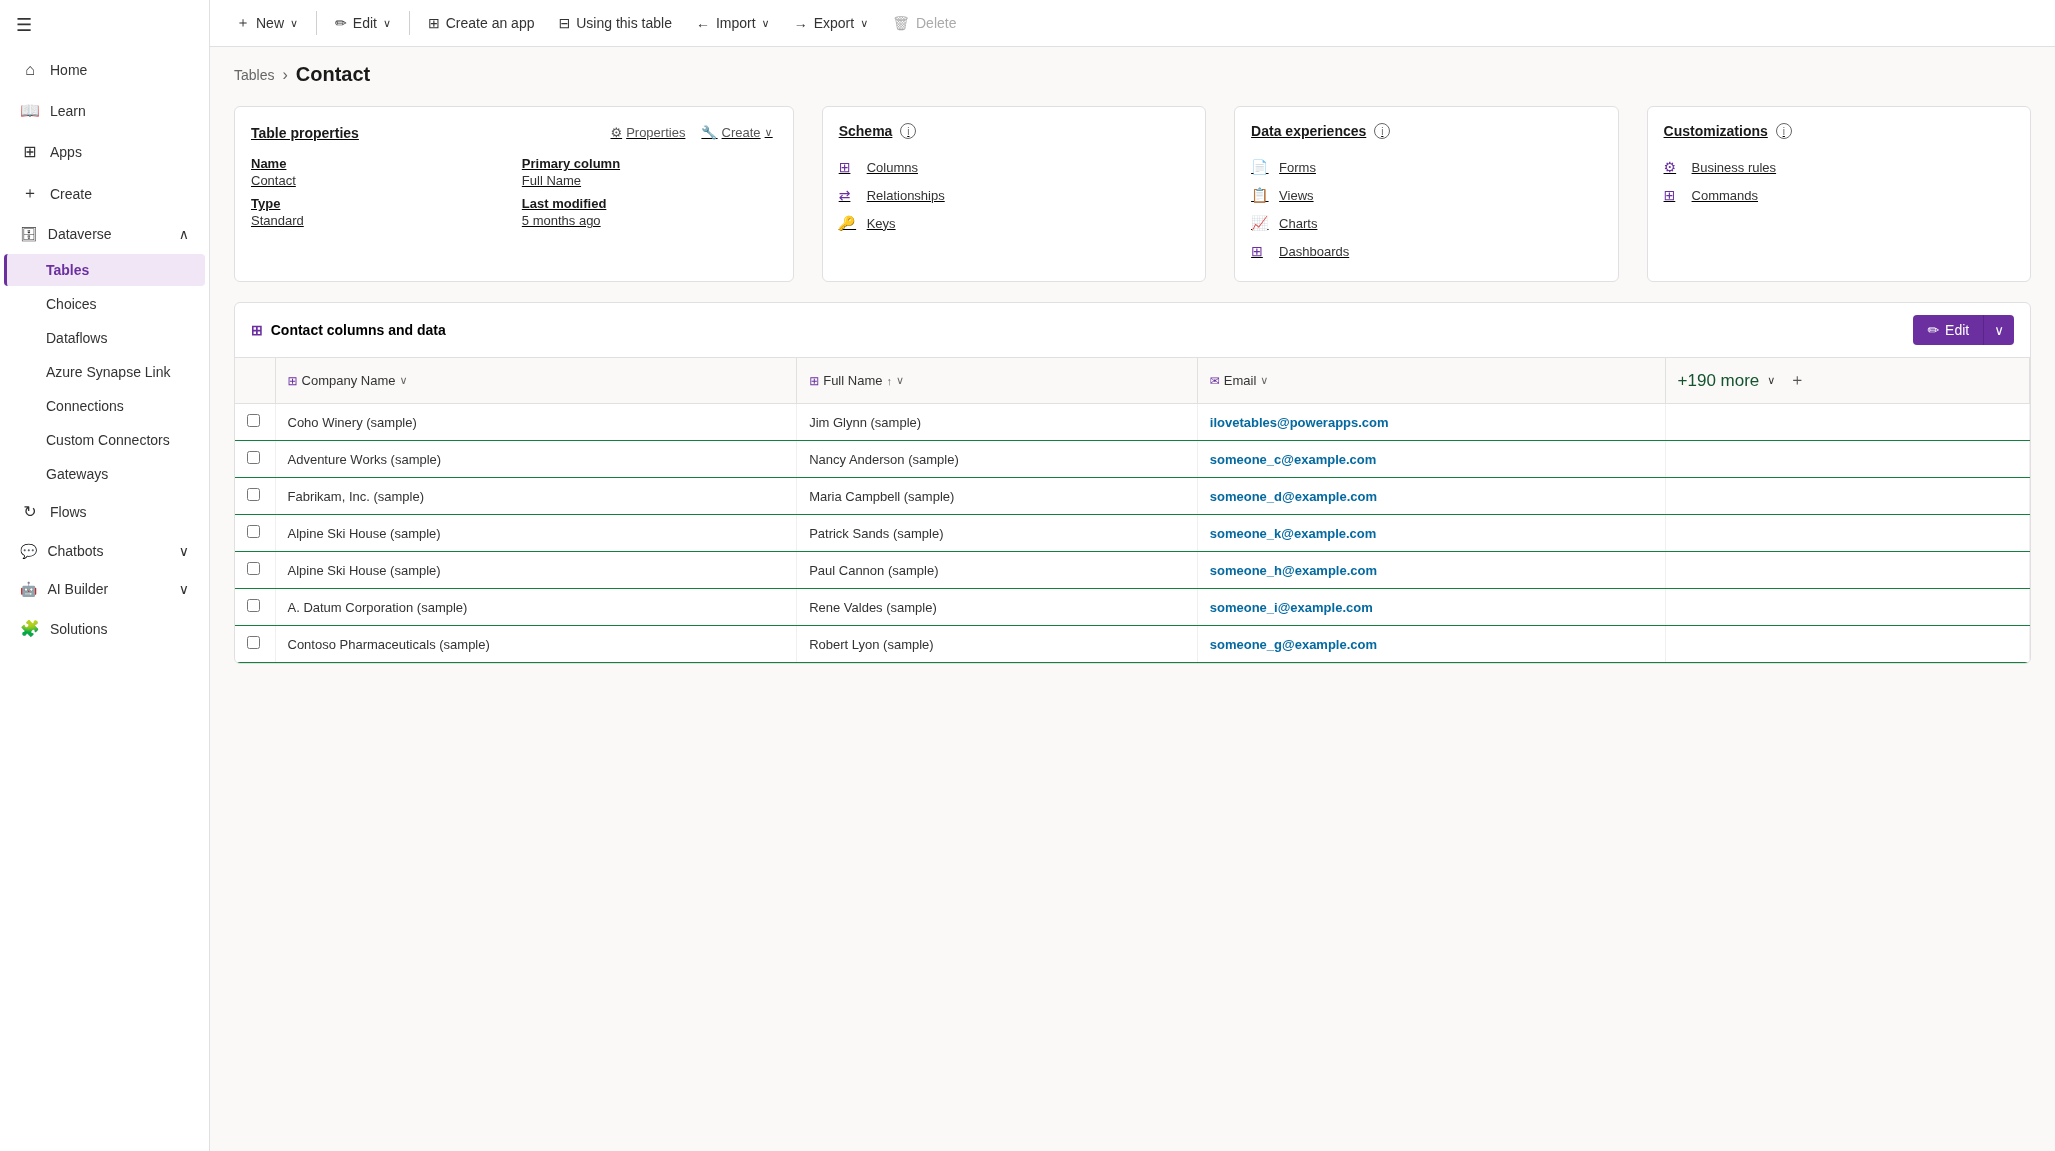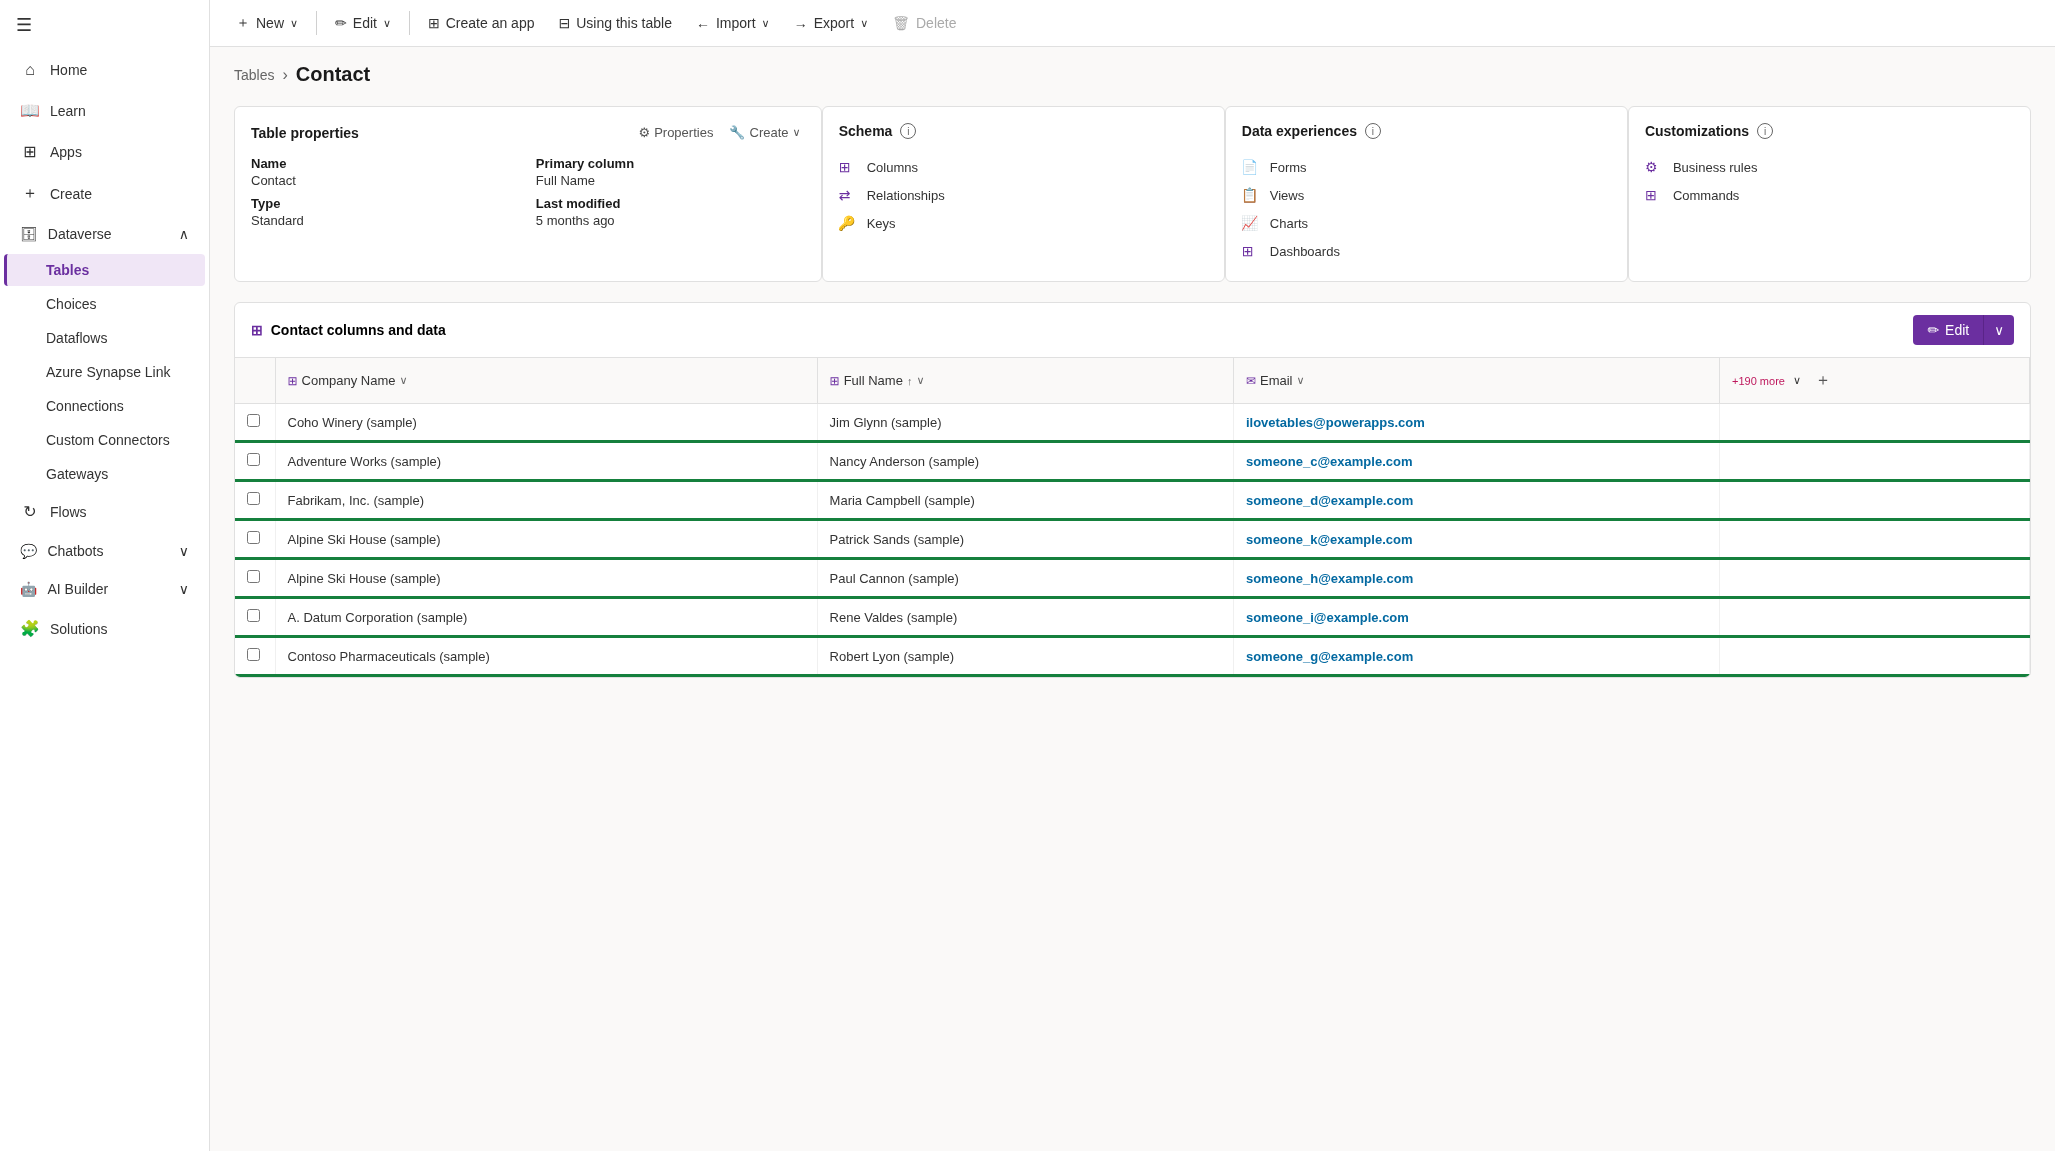--- a/index.html
+++ b/index.html
@@ -107,23 +107,24 @@
       font-size: 20px;
       font-weight: 600;
       color: #1a1a1a;
     }
     .breadcrumb .sep { font-size: 16px; color: #666; }
     .breadcrumb .link { color: #666; cursor: pointer; }
 
     
     .cards-area {
       display: flex;
-      gap: 0;
+      gap: 28px;
       padding: 12px 24px;
       flex-wrap: wrap;
+      text-decoration: underline;
     }
     .card {
       background: #fff;
       border: 1px solid #e0e0e0;
       border-radius: 6px;
       padding: 16px;
       flex: 1;
       min-width: 200px;
     }
     .card-title {
@@ -231,40 +232,40 @@
       border-bottom: 1px solid #e0e0e0;
       border-right: 1px solid #e0e0e0;
       padding: 10px 12px;
       text-align: left;
       font-weight: 500;
       font-size: 13px;
       color: #333;
     }
     .data-table th:first-child { width: 40px; }
     .data-table td {
-      border-bottom: 3px solid #15803d;
+      border-bottom: 1px solid #15803d;
       border-right: 1px solid #f0f0f0;
       padding: 10px 12px;
       font-size: 13px;
       color: #333;
     }
     .data-table td.email-cell { color: #0369a1; font-weight: bold; }
     .col-header-content {
       display: flex;
       align-items: center;
       gap: 4px;
     }
     .col-icon { color: #6b2fa0; font-size: 12px; }
     .sort-icon { font-size: 11px; color: #666; }
     .more-cols-btn {
       display: flex;
       align-items: center;
       gap: 4px;
-      font-size: 11px;
-      color: #be185d;
+      font-size: 17px;
+      color: #14532d;
       cursor: pointer;
       white-space: nowrap;
     }
     .add-col-btn {
       font-size: 16px;
       color: #555;
       cursor: pointer;
       padding: 2px 6px;
     }
     .info-icon {

